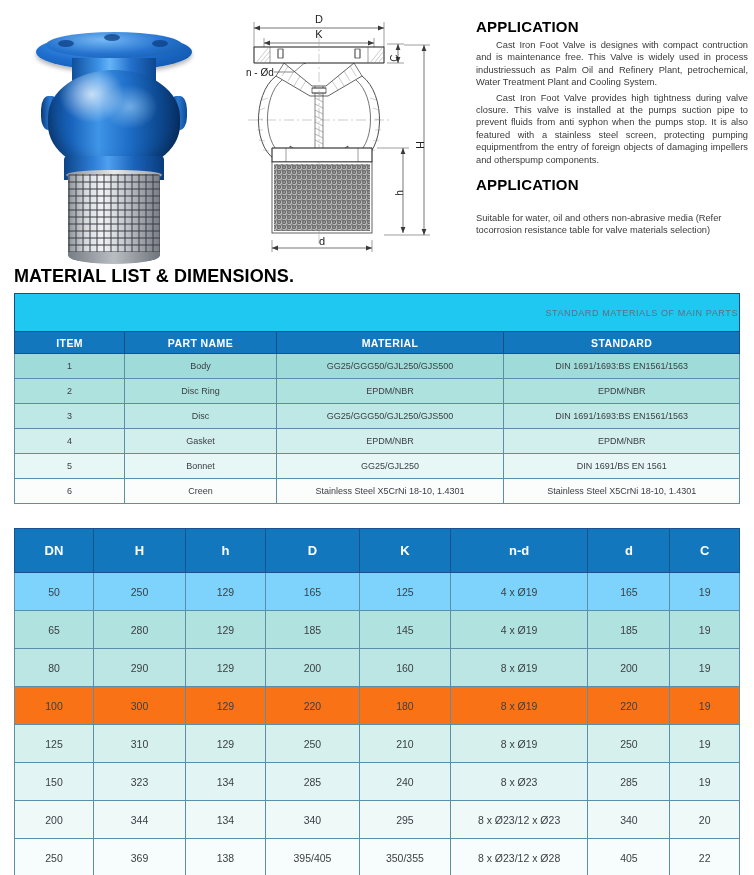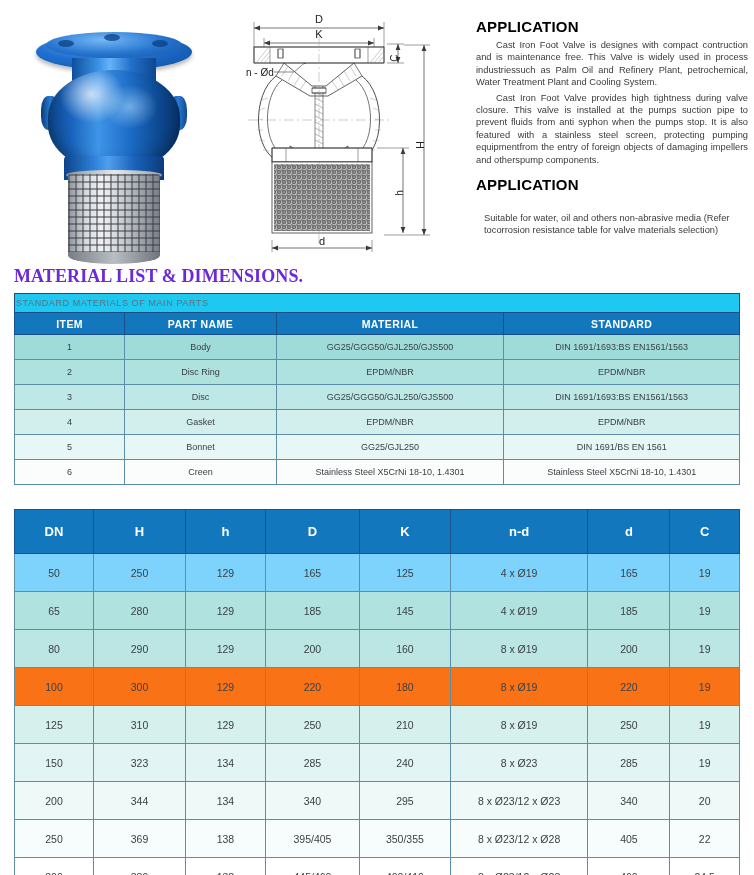--- a/index.html
+++ b/index.html
@@ -106,40 +106,40 @@
   .sec-title {
     font-size: 15px; font-weight: bold; letter-spacing: 0.2px;
     margin: 0 0 4px 0; color: #000;
   }
   .sec-title.application { margin-top: 10px; margin-bottom: 19px; }
   .body-text {
     font-size: 9.3px; line-height: 12.4px; color: #3a3a3a;
     text-align: justify; margin: 0 0 3px 0;
   }
   .body-text.indent { text-indent: 20px; }
-  .app-text { font-size: 9.3px; line-height: 12.4px; color: #3a3a3a; margin: 8px; }
+  .app-text { font-size: 9.3px; line-height: 12.4px; color: #3a3a3a; margin: 0; }
 
   
   .main-heading {
-    font-size: 18px; font-weight: bold; color: #6d28d9;
-    margin: 4px 0 6px 14px; letter-spacing: 0.1px; font-family: Liberation Serif, serif;
+    font-size: 18px; font-weight: bold; color: #000000;
+    margin: 4px 0 6px 14px; letter-spacing: 0.1px;
   }
 
   
   .table-wrap { margin: 0 14px; }
   table { border-collapse: collapse; width: 726px; table-layout: fixed; }
 
   
   .mat-table { border: 1.5px solid #1a4f86; }
   .mat-banner td {
     background: #1ec8f0;
     color: #5e6f80;
     font-size: 9px;
-    text-align: left;
-    height: 19px;
+    text-align: right;
+    height: 38px;
     letter-spacing: 0.6px;
     border: 1px solid #1a4f86;
   }
   .mat-head th {
     background: #1277bd;
     color: #ffffff;
     font-size: 10.5px;
     font-weight: bold;
     height: 22px;
     letter-spacing: 0.4px;

